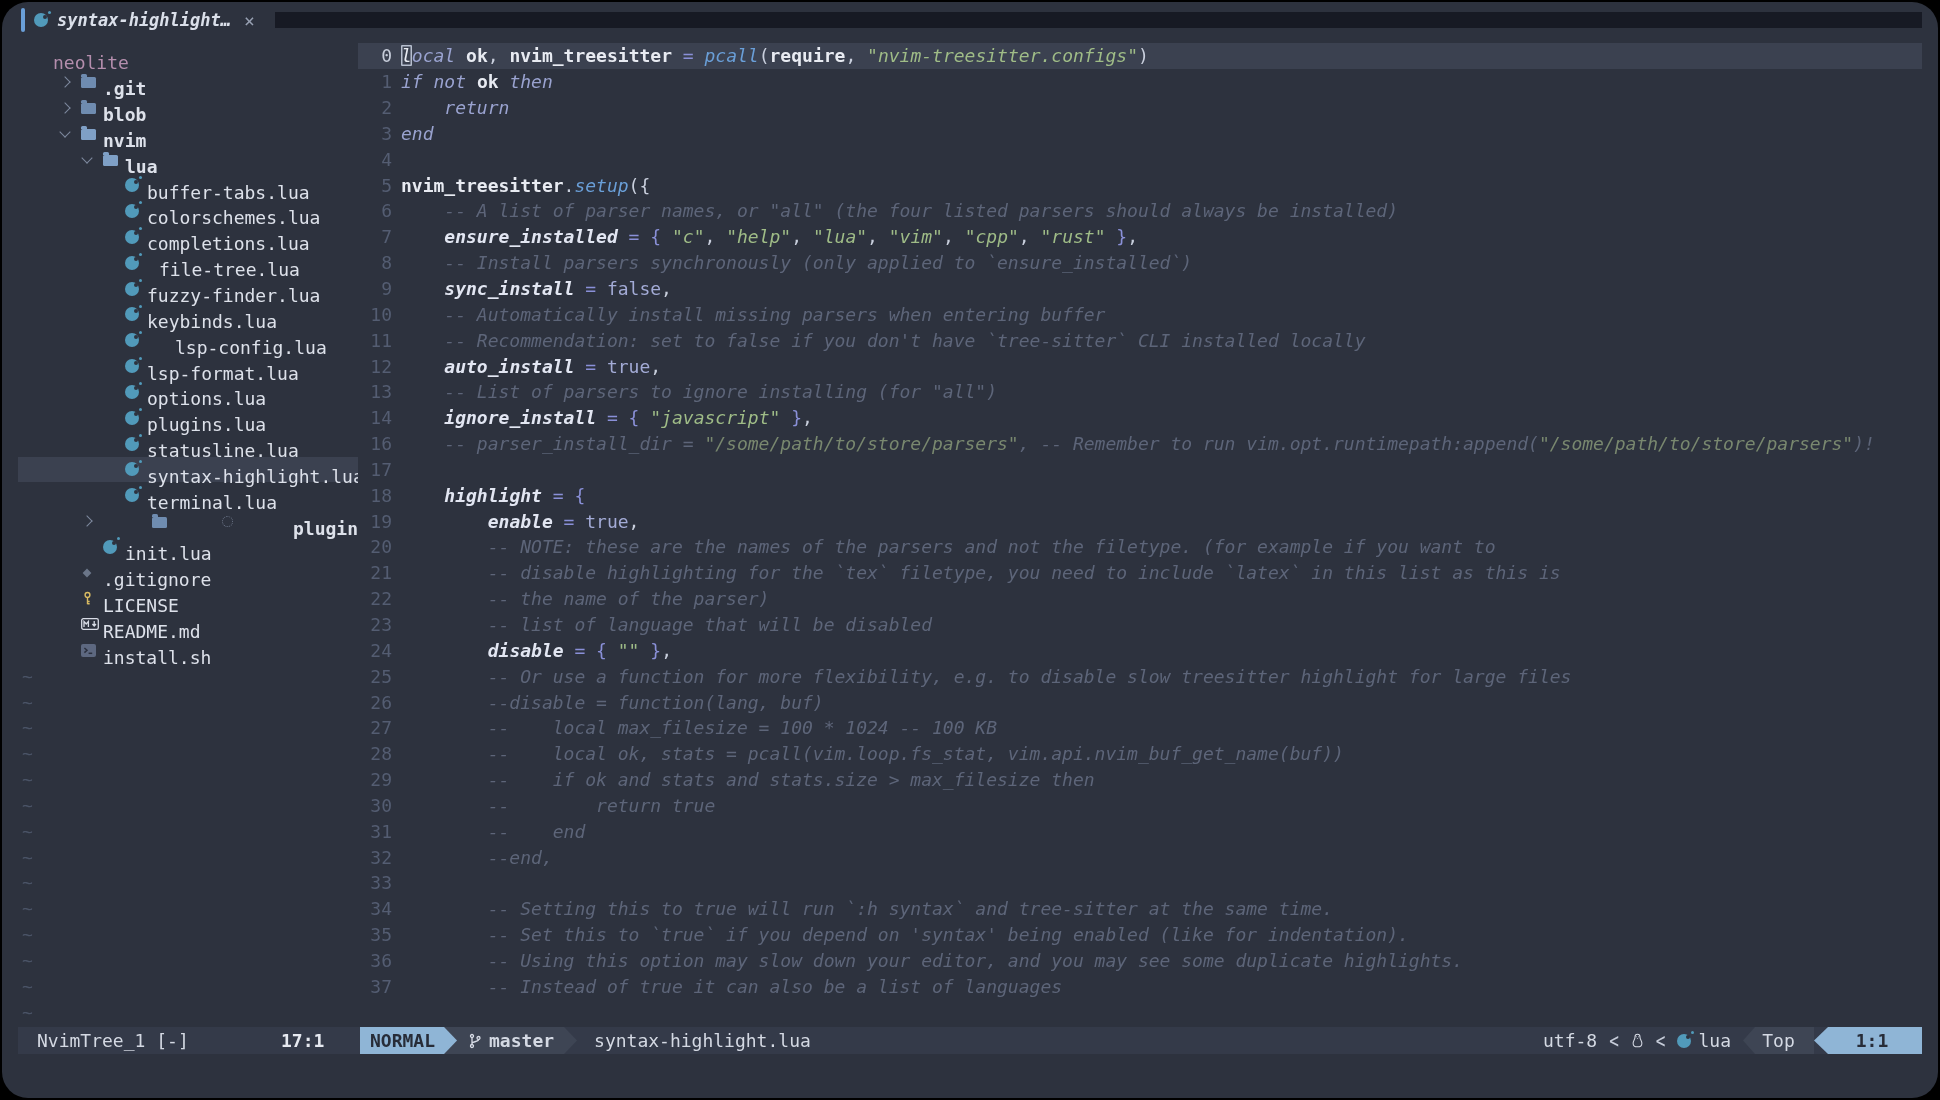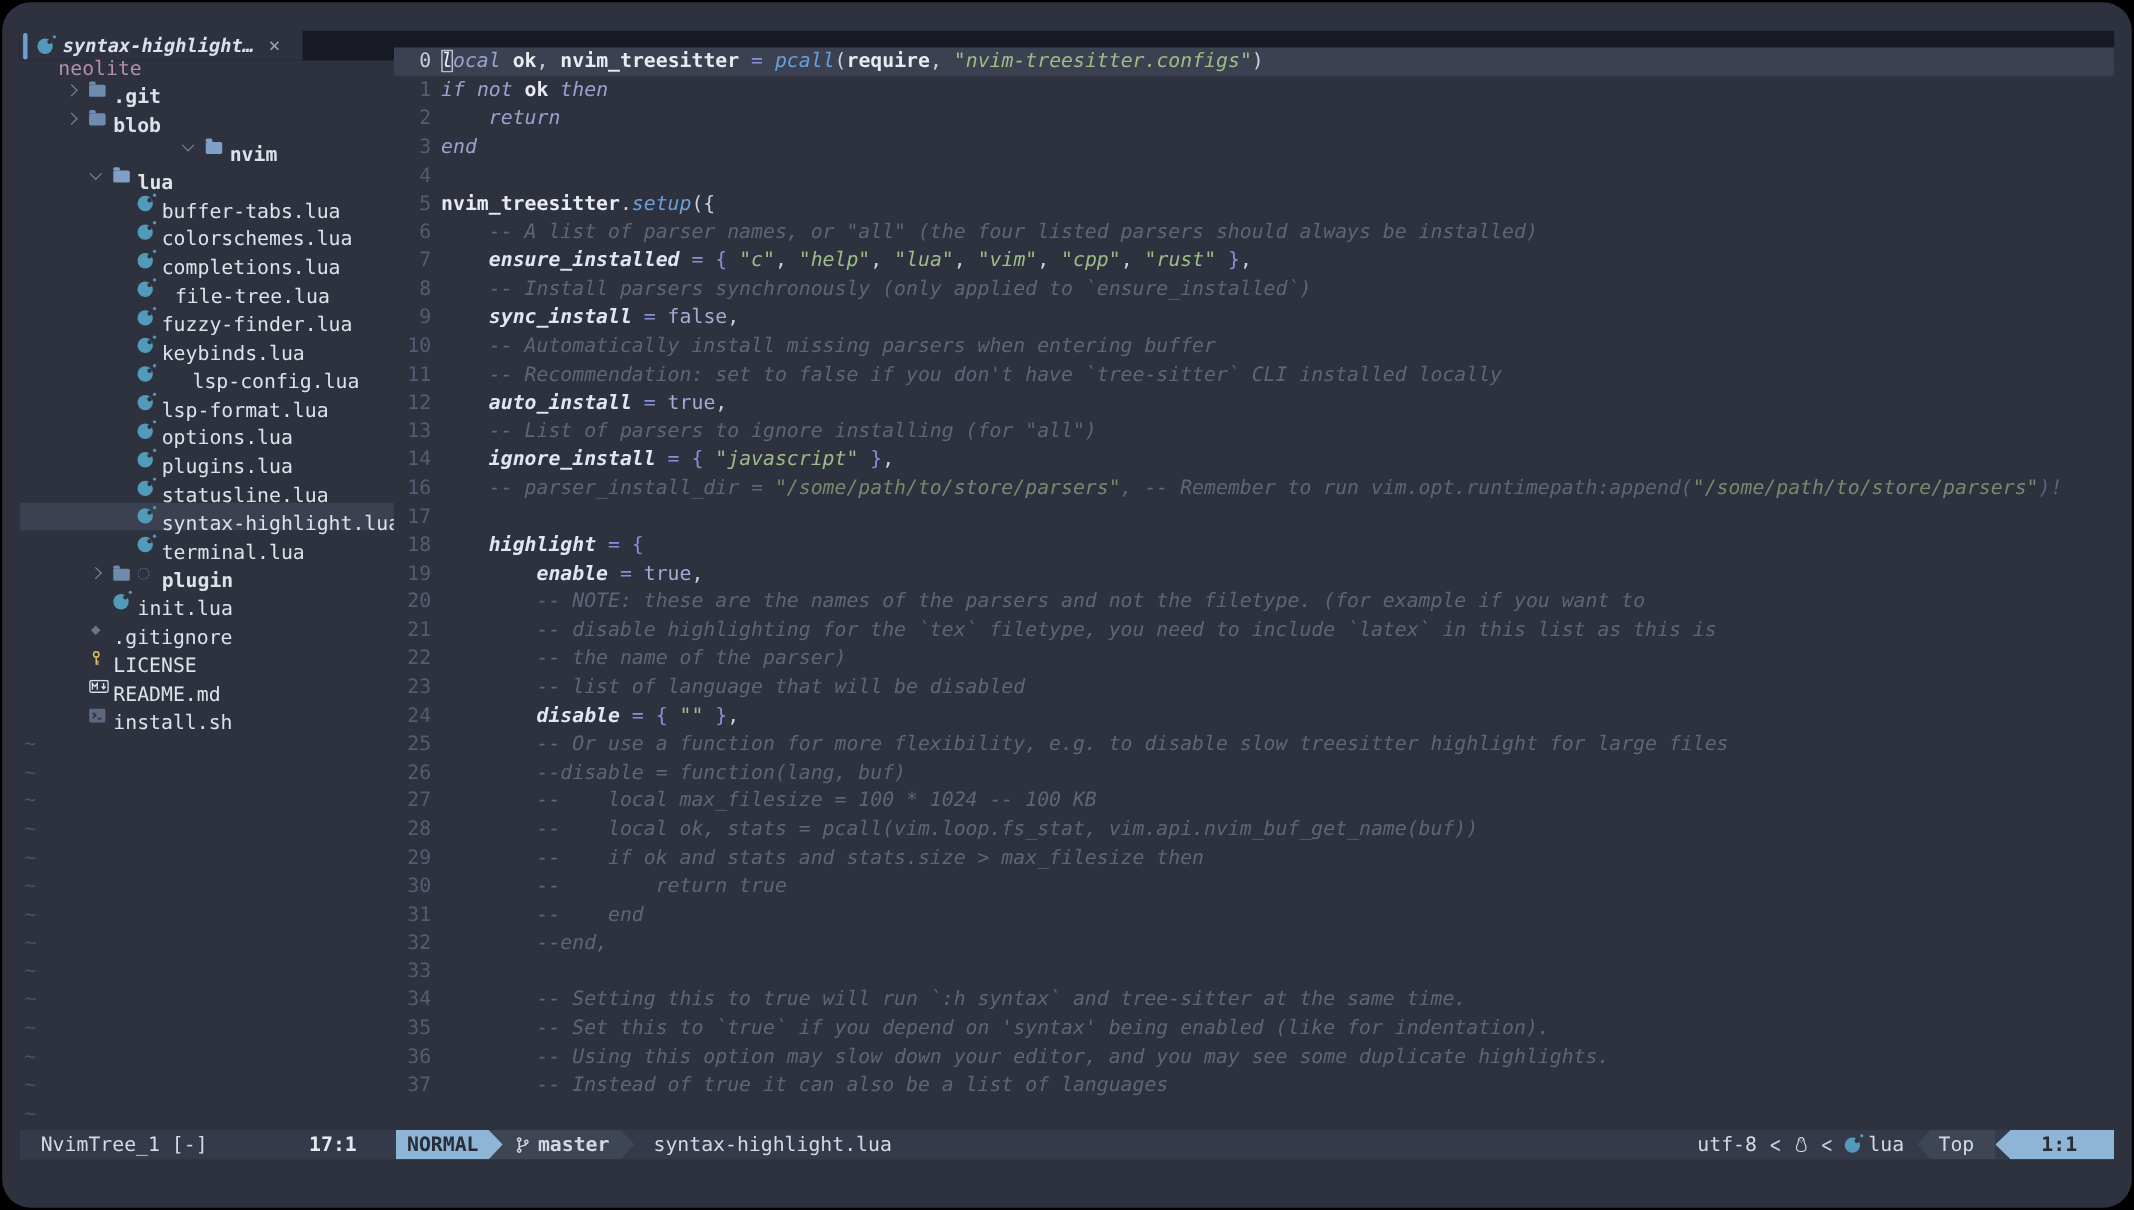--- a/index.html
+++ b/index.html
@@ -28,21 +28,21 @@
     --modetx:#272c38;
     --tilde:#4a5366;
     --neolite:#b48ead;
   }
   html,body{margin:0;padding:0;}
   body{width:1940px;height:1100px;background:#000;position:relative;overflow:hidden;
        font-family:"DejaVu Sans Mono","Liberation Mono",monospace;}
   .window{position:absolute;inset:2px;border-radius:26px;background:var(--bg);overflow:hidden;}
 
   
-  .tabline{position:absolute;left:16px;right:16px;top:26px;height:27px;background:var(--strip);display:flex;}
+  .tabline{position:absolute;left:16px;right:16px;top:10px;height:16px;background:var(--strip);display:flex;}
   .tab-active{width:254px;background:var(--bg);display:flex;align-items:center;gap:9px;padding-left:3px;}
   .tab-accent{width:4px;height:24px;background:#6a9fd8;border-radius:2px;}
   .tab-title{font-style:italic;font-weight:bold;color:#dbe0ea;font-size:17px;white-space:nowrap;}
   .tab-close{color:#98a1b3;font-size:18px;margin-left:4px;cursor:default;}
 
   
   .tree{position:absolute;left:16px;top:41px;width:340px;bottom:74px;overflow:hidden;}
   .editor{position:absolute;left:356px;top:41px;right:16px;bottom:74px;overflow:hidden;}
 
   .trow{height:25.85px;display:flex;align-items:center;font-size:18px;color:var(--fg);white-space:nowrap;}
@@ -134,21 +134,21 @@
       </div>
       <div class="trow" style="padding-left: 41px;">
         <span class="slot">
           <span class="chev right"></span>
         </span>
         <span class="slot">
           <span class="i-folder"></span>
         </span>
         <span class="label bold">blob</span>
       </div>
-      <div class="trow" style="padding-left: 41px; justify-content: center;">
+      <div class="trow" style="padding-left: 41px;">
         <span class="slot">
           <span class="chev down"></span>
         </span>
         <span class="slot">
           <span class="i-folder-open"></span>
         </span>
         <span class="label bold">nvim</span>
       </div>
       <div class="trow" style="padding-left: 63px;">
         <span class="slot">
@@ -230,21 +230,21 @@
           <span class="i-lua"></span>
         </span>
         <span class="label">syntax-highlight.lua</span>
       </div>
       <div class="trow" style="padding-left: 107px;">
         <span class="slot">
           <span class="i-lua"></span>
         </span>
         <span class="label">terminal.lua</span>
       </div>
-      <div class="trow" style="padding-left: 63px;">
+      <div class="trow" style="padding-left: 63px; justify-content: space-between;">
         <span class="slot">
           <span class="chev right"></span>
         </span>
         <span class="slot">
           <span class="i-folder"></span>
         </span>
         <span class="slot">
           <span class="i-dotted"></span>
         </span>
         <span class="label bold">plugin</span>

